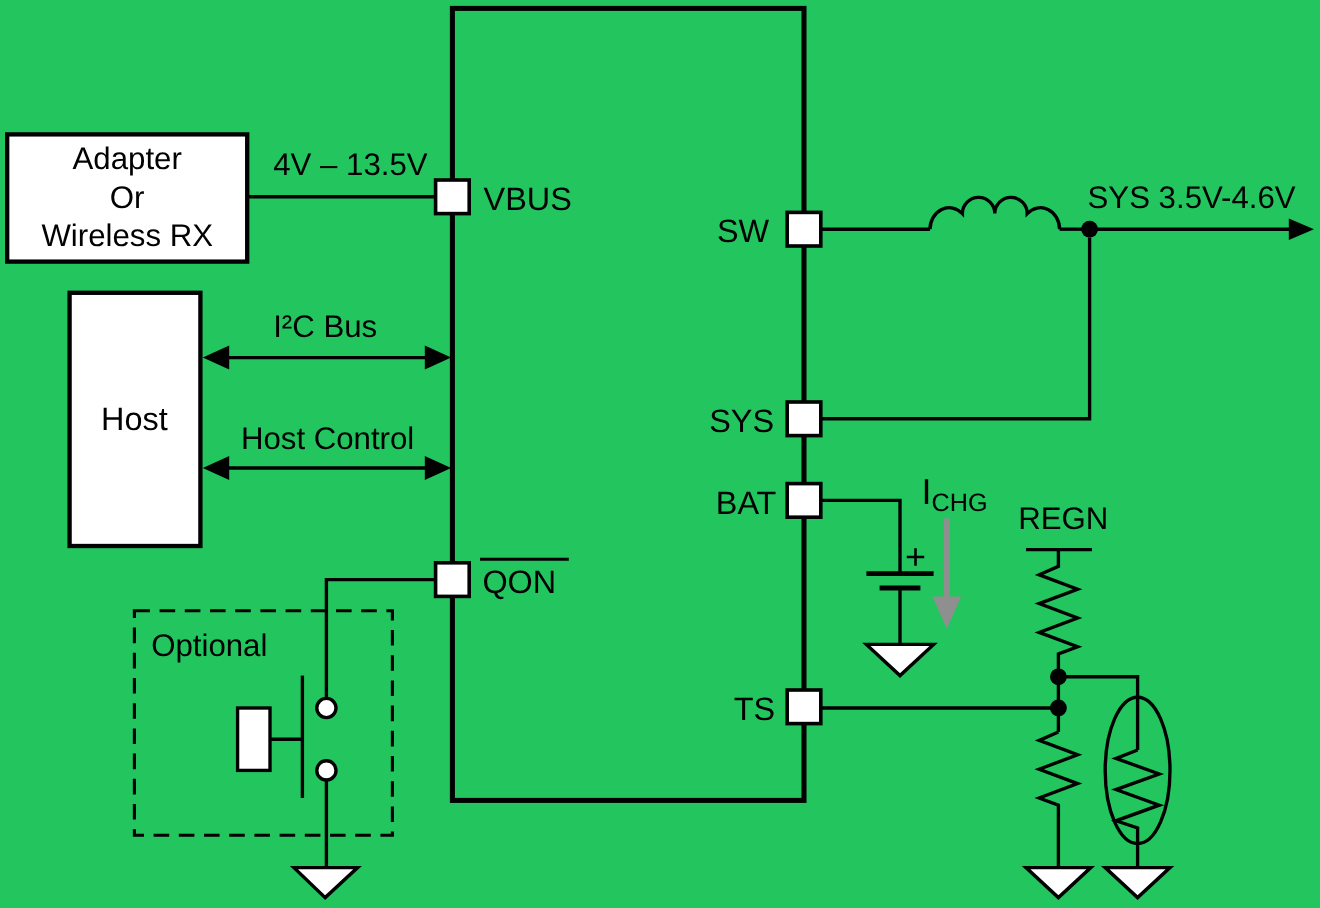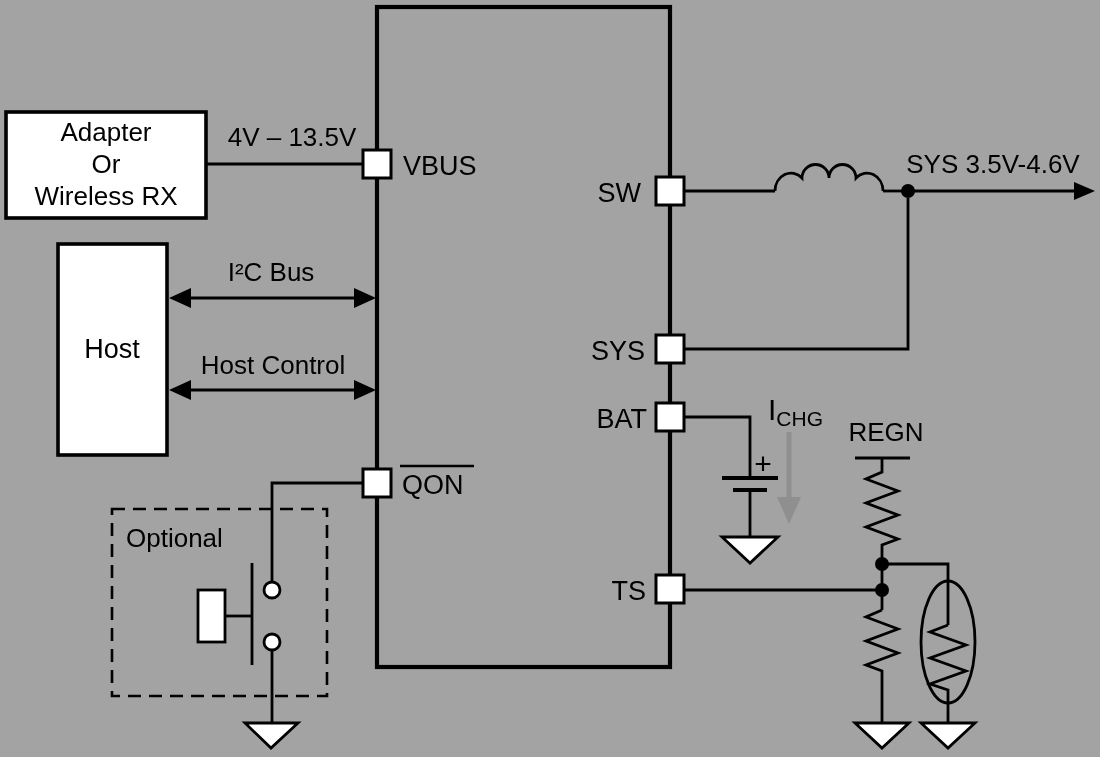--- a/index.html
+++ b/index.html
@@ -1,16 +1,16 @@
 <!DOCTYPE html>
 <html><head>
 <meta charset="utf-8">
 <style>
   html,body{margin:0;padding:0;background:#ffffff;}
-  .stage{width:1100px;height:757px;position:relative;background:#a3a3a3;overflow:hidden;}
+  .stage{width:1100px;height:757px;position:relative;background:#22c55e;overflow:hidden;}
   svg{display:block;}
   text{font-family:"Liberation Sans","DejaVu Sans",sans-serif;fill:#010101;}
   .wire{stroke:#010101;stroke-width:2.8;fill:none;}
   .thick{stroke:#010101;stroke-width:4.2;fill:none;}
   .boxline{stroke:#010101;stroke-width:3.6;fill:#ffffff;}
   .pinbox{stroke:#010101;stroke-width:3;fill:#ffffff;}
   .comp{stroke:#010101;stroke-width:2.8;fill:#ffffff;}
   .blackfill{fill:#010101;stroke:none;}
 </style>
 </head>

